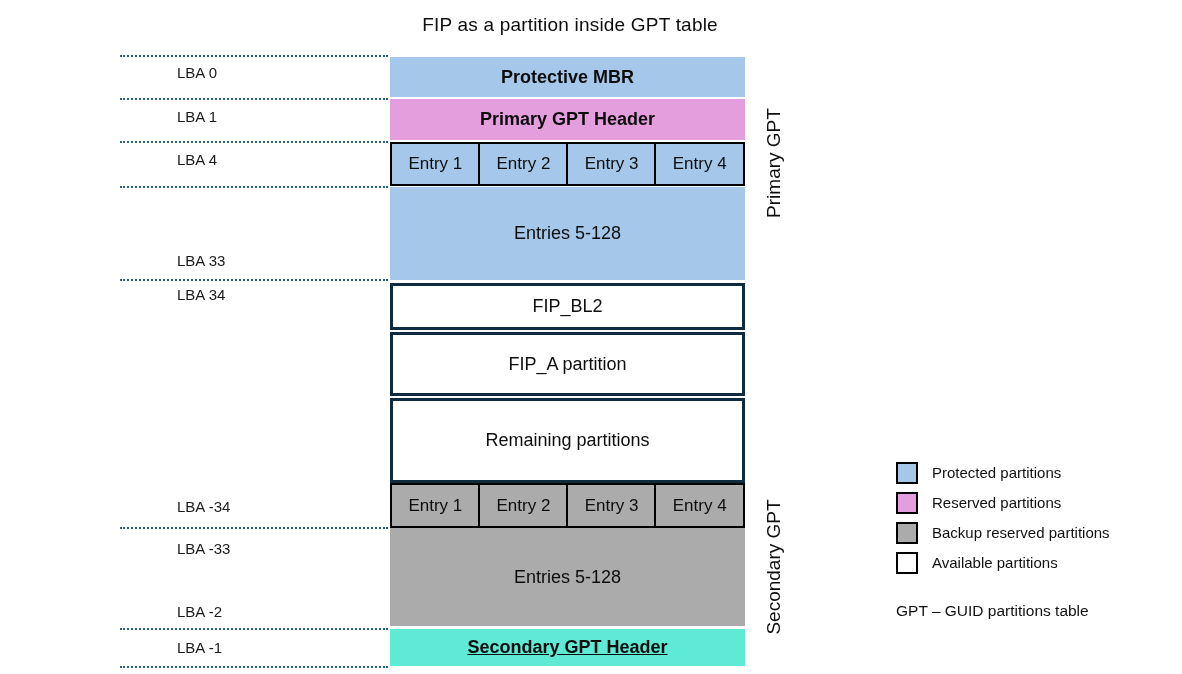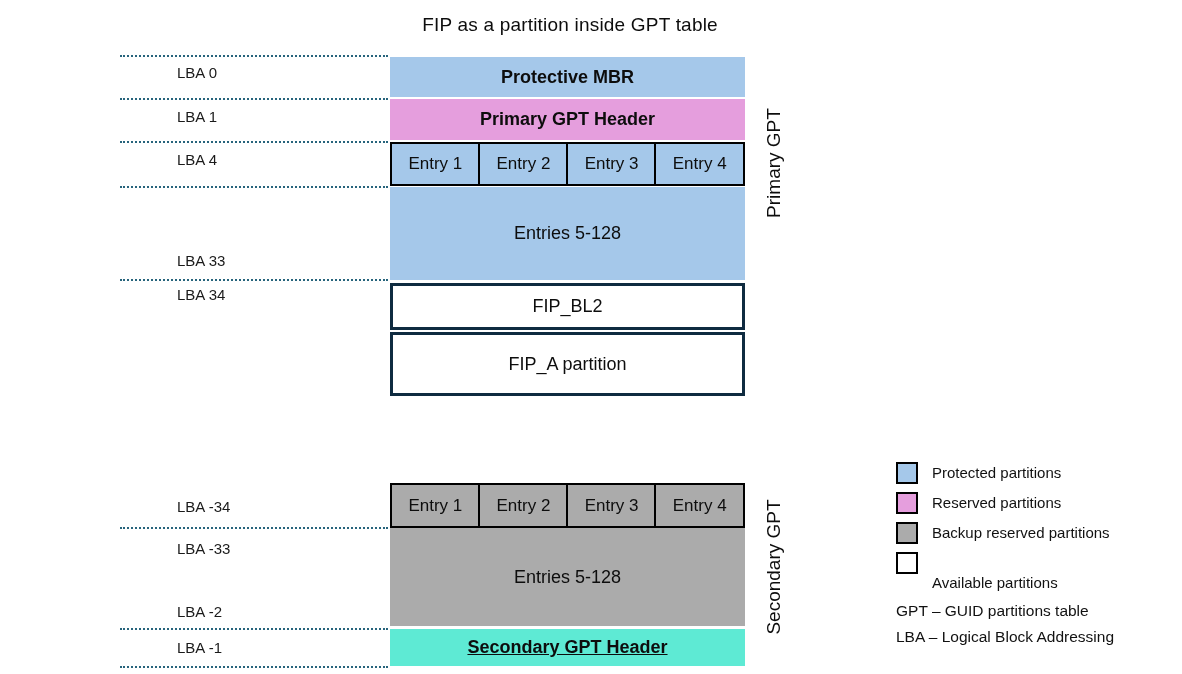--- a/index.html
+++ b/index.html
@@ -88,20 +88,21 @@
     <div class="entrycell" style="background: rgb(165, 200, 234);">Entry 3</div>
     <div class="entrycell" style="background: rgb(165, 200, 234);">Entry 4</div>
   </div>
 
   <div class="abs block" style="top: 187px; height: 93px; background: rgb(165, 200, 234);">Entries 5-128</div>
 
   <div class="abs block outlined" style="top:283px;height:47px">FIP_BL2</div>
 
   <div class="abs block outlined" style="top:332px;height:64px">FIP_A partition</div>
 
+  <div class="abs block outlined" style="top:398px;height:85px">Remaining partitions</div>
 
   <div class="abs entryrow" style="top:483px;height:45px">
     <div class="entrycell" style="background: rgb(171, 171, 171);">Entry 1</div>
     <div class="entrycell" style="background: rgb(171, 171, 171);">Entry 2</div>
     <div class="entrycell" style="background: rgb(171, 171, 171);">Entry 3</div>
     <div class="entrycell" style="background: rgb(171, 171, 171);">Entry 4</div>
   </div>
 
   <div class="abs block" style="top: 528px; height: 98px; background: rgb(171, 171, 171);">Entries 5-128</div>
 
@@ -113,18 +114,17 @@
   <div class="abs swatch" style="top: 462px; background: rgb(165, 200, 234);"></div>
   <div class="abs legendlabel" style="top:462px">Protected partitions</div>
 
   <div class="abs swatch" style="top: 492px; background: rgb(229, 158, 221);"></div>
   <div class="abs legendlabel" style="top:492px">Reserved partitions</div>
 
   <div class="abs swatch" style="top: 522px; background: rgb(171, 171, 171);"></div>
   <div class="abs legendlabel" style="top:522px">Backup reserved partitions</div>
 
   <div class="abs swatch" style="top: 552px; background: rgb(255, 255, 255);"></div>
-  <div class="abs legendlabel" style="top:572px">Available partitions</div>
+  <div class="abs legendlabel" style="top:552px">Available partitions</div>
 
   <div class="abs footnote" style="top:602px">GPT – GUID partitions table</div>
-  <div class="abs footnote" style="top:628px">LBA – Logical Block Addressing</div>
 
 </div>
 
 </body></html>

